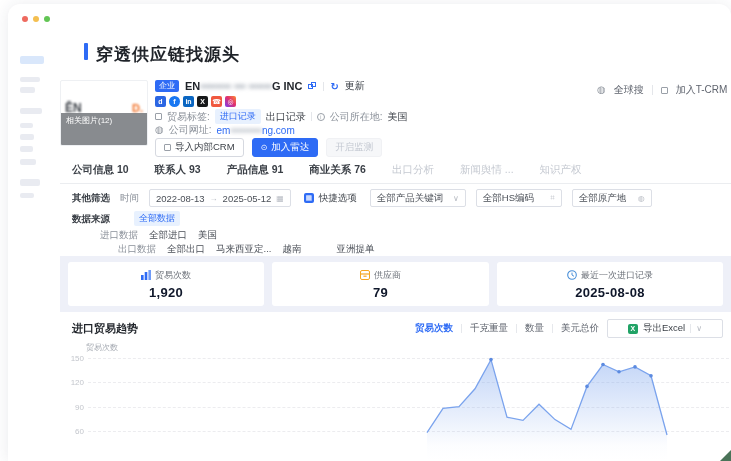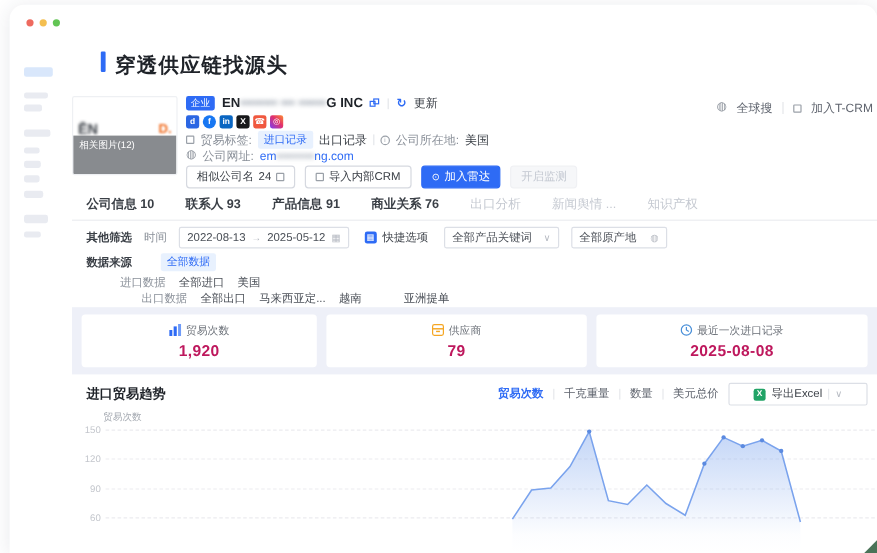--- a/index.html
+++ b/index.html
@@ -80,21 +80,21 @@
   .src1{position:absolute;left:72px;top:211px;display:flex;align-items:flex-end;gap:24px;font-size:9.5px}
   .src2{position:absolute;left:100px;top:229px;display:flex;align-items:center;gap:11px;font-size:9.5px;color:#4a4f57}
   .src3{position:absolute;left:118px;top:243px;display:flex;align-items:center;gap:11px;font-size:9.5px;color:#4a4f57}
   .srclab{color:#8a9099}
   .gapL{margin-left:24px}
   
   .stats{position:absolute;left:60px;top:256px;width:671px;height:56px;background:#eef0f8}
   .card{position:absolute;top:6px;height:44px;background:#fff;border-radius:3px;
     display:flex;flex-direction:column;align-items:center;justify-content:center;gap:3px}
   .card .lab{display:flex;align-items:center;gap:4px;font-size:9px;color:#6b7078}
-  .card .val{font-size:13px;font-weight:bold;color:#be185d;letter-spacing:.3px}
+  .card .val{font-size:13px;font-weight:bold;color:#0f172a;letter-spacing:.3px}
   
   .chart{position:absolute;left:60px;top:315px;width:671px;height:146px;background:#fff}
   .chart-title{position:absolute;left:12px;top:6px;font-size:11px;font-weight:bold;color:#1f2329}
   .metrics{position:absolute;right:8px;top:4px;display:flex;align-items:center;gap:8px;font-size:9.5px;color:#5f646e}
   .metric{cursor:pointer}
   .metric.active{color:#2e6bf5;font-weight:bold}
   .msep{width:1px;height:9px;background:#e6e8ec}
   .export{display:flex;align-items:center;gap:5px;border:1px solid #dcdfe6;border-radius:2px;
     height:19px;padding:0 20px;background:#fff;cursor:pointer;color:#3a3f46}
   .xls{width:10px;height:10px;background:#21a366;border-radius:2px;color:#fff;font-size:7px;font-weight:bold;
@@ -185,25 +185,20 @@
 </div>
 
 <div class="inforow" style="top:123px">
   <span class="glyph-ic">◍</span>
   <span>公司网址:</span>
   <span class="link"><span>em</span><span class="blurred">•••••••••</span><span>ng.com</span></span>
 </div>
 
 <div class="btnrow">
   <button class="btn">
-    <span>相似公司名</span>
-      <span>24</span>
-    <span class="mini-sq"></span>
-  </button>
-  <button class="btn">
     <span class="mini-sq"></span>
     <span>导入内部CRM</span>
   </button>
   <button class="btn primary">
     <span style="font-size:8px">⊙</span>
     <span>加入雷达</span>
   </button>
   <button class="btn disabled">
     <span>开启监测</span>
   </button>
@@ -228,20 +223,24 @@
     <span>2025-05-12</span>
     <span class="arrow">▦</span>
   </span>
   <span class="fbox" style="border-color:transparent;padding:0 2px">
     <span class="qopt-ic">▦</span>
     <span style="color:#3a3f46">快捷选项</span>
   </span>
   <span class="fbox" style="width:96px;justify-content:space-between">
     <span>全部产品关键词</span>
       <span class="arrow">∨</span>
+  </span>
+  <span class="fbox" style="width:86px;justify-content:space-between">
+    <span>全部HS编码</span>
+      <span class="arrow">⌗</span>
   </span>
   <span class="fbox" style="width:80px;justify-content:space-between">
     <span>全部原产地</span>
       <span class="arrow">◍</span>
   </span>
 </div>
 
 <div class="src1">
   <span class="f-label">数据来源</span>
   <span class="tag-blue">全部数据</span>

